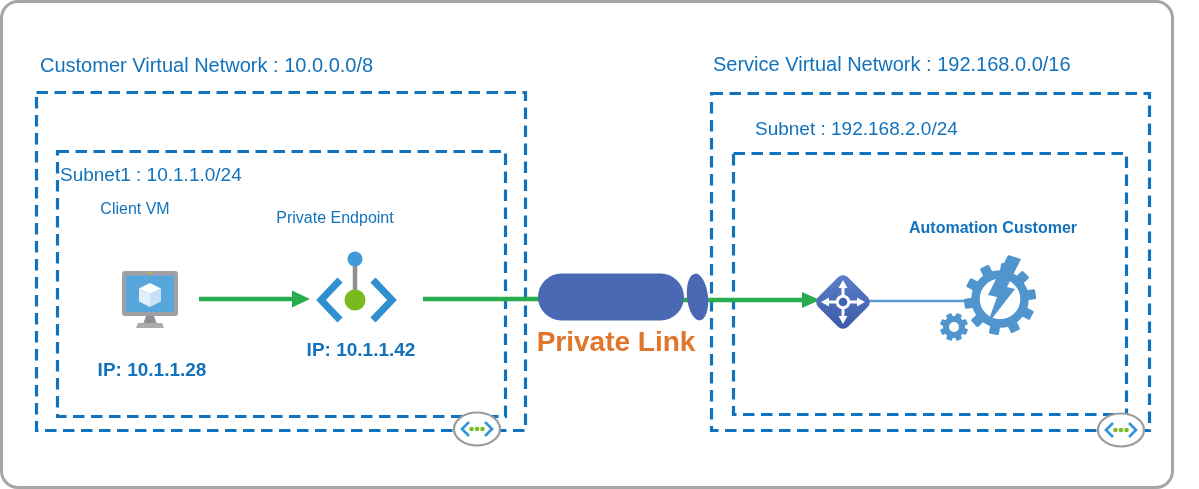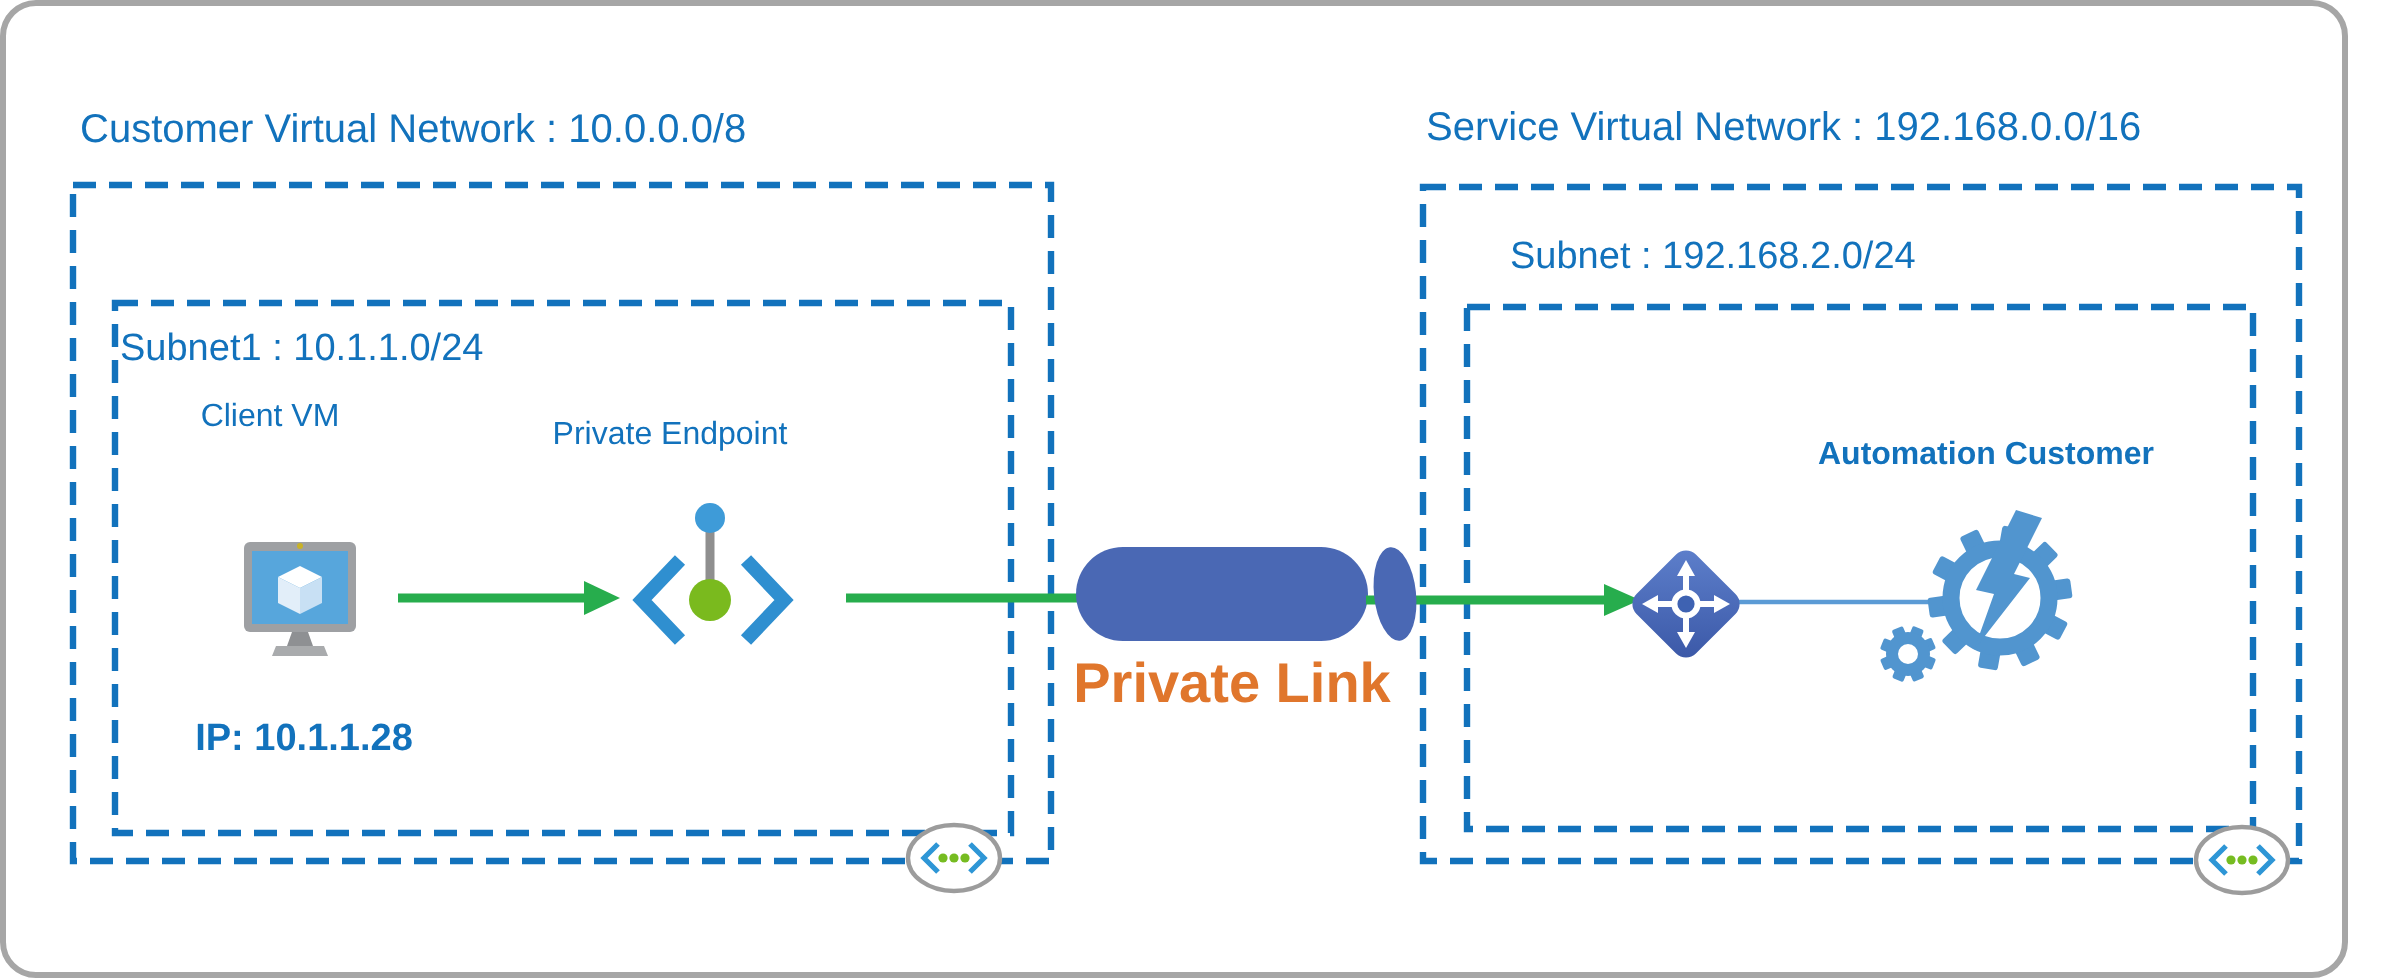--- a/index.html
+++ b/index.html
@@ -60,20 +60,21 @@
   <div class="abs vnet-title" style="left:37px; top:51px;">Customer Virtual Network : 10.0.0.0/8</div>
 
   <div class="abs subnet-title" style="left:57px; top:113px;margin-top:48px;">Subnet1 : 10.1.1.0/24</div>
 
   <div class="abs node-label" style="left:132px; top:197px;">Client VM</div>
 
   <div class="abs node-label" style="left:316px; top:206px;margin-left:16px;">Private Endpoint</div>
 
   <div class="abs ip-label" style="left:149px; top:356px;">IP: 10.1.1.28</div>
 
+  <div class="abs ip-label" style="left:358px; top:336px;">IP: 10.1.1.42</div>
 
   <div class="abs link-label" style="left:613px; top:323px;">Private Link</div>
 
   <div class="abs vnet-title" style="left:710px; top:50px;">Service Virtual Network : 192.168.0.0/16</div>
 
   <div class="abs subnet-title" style="left:752px; top:115px;">Subnet : 192.168.2.0/24</div>
 
   <div class="abs node-label semibold" style="left:990px; top:216px;">Automation Customer</div>
 
   <svg class="icon" style="left:118px; top:266px;" width="58" height="64" viewBox="0 0 58 64">

